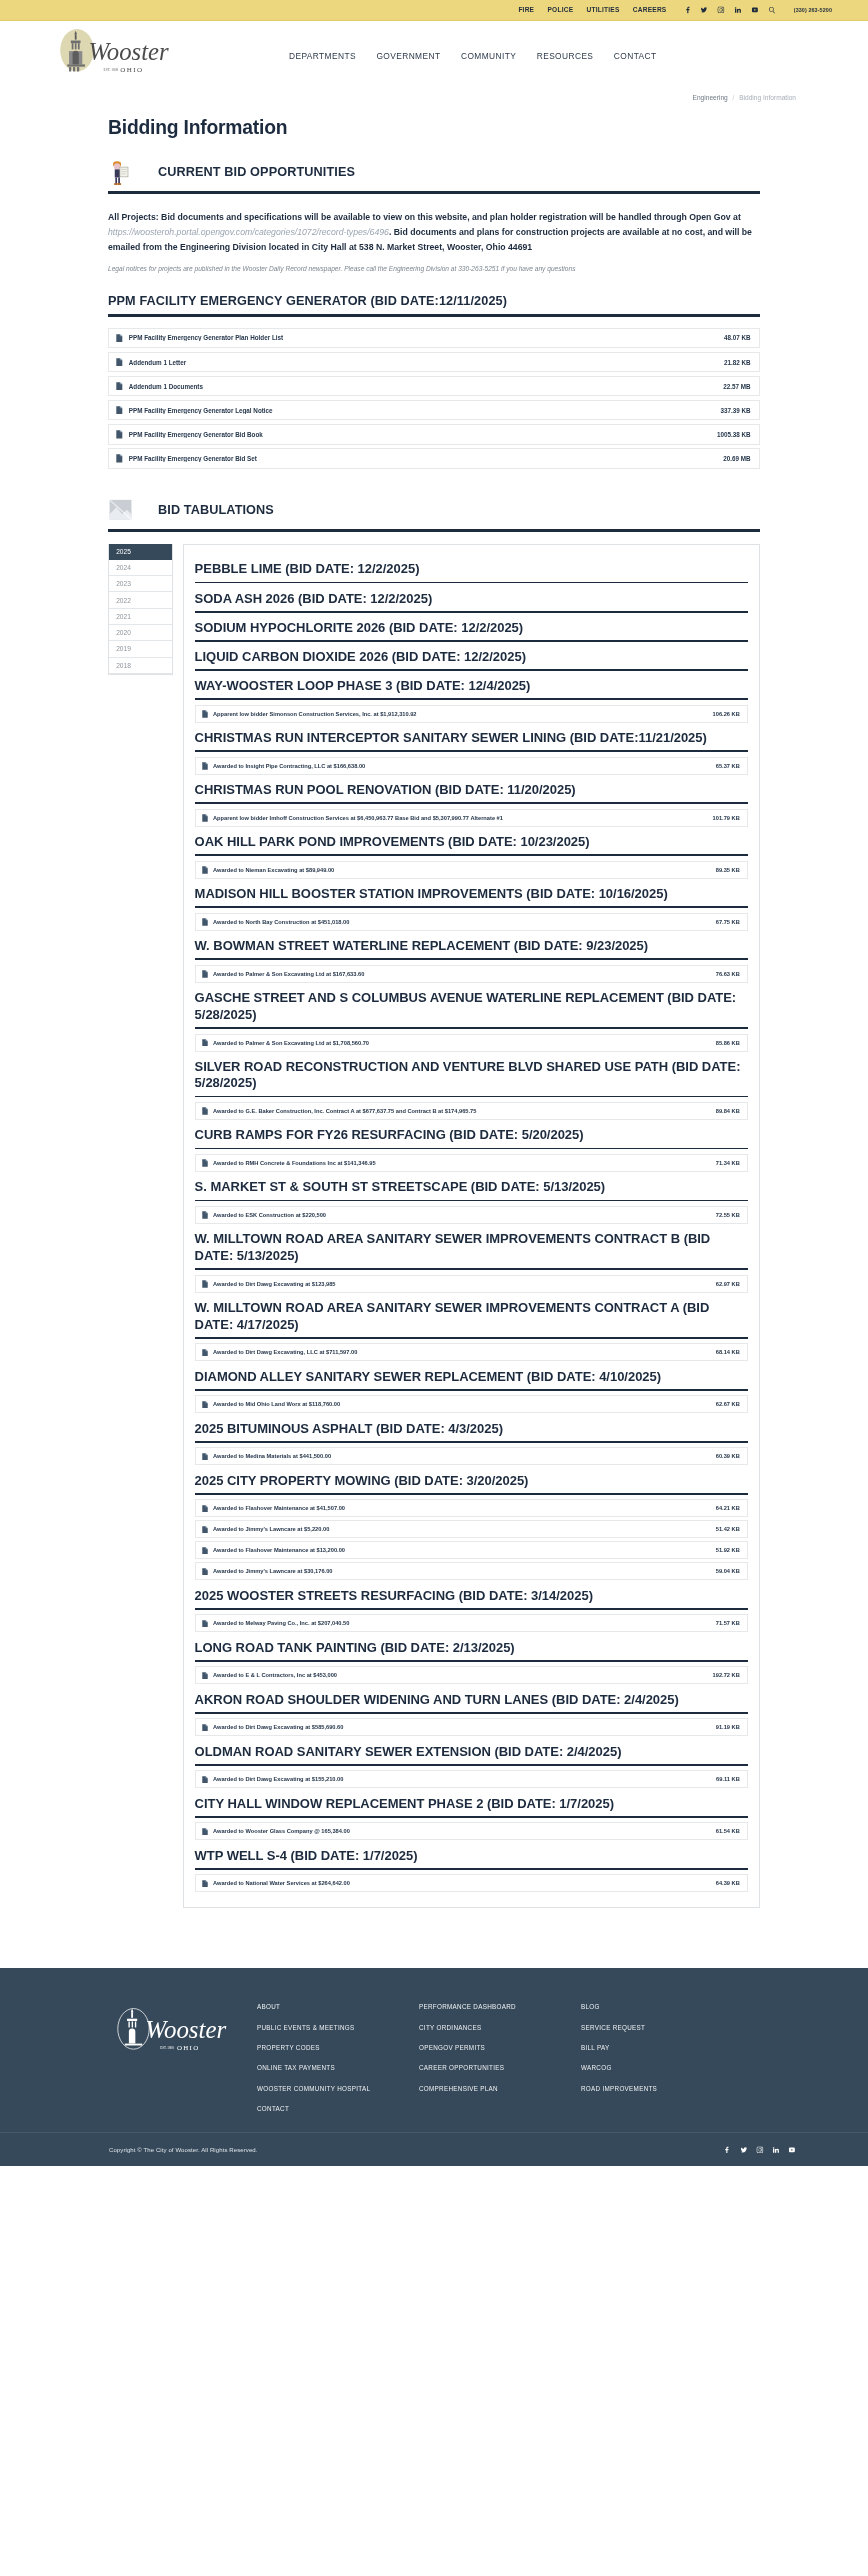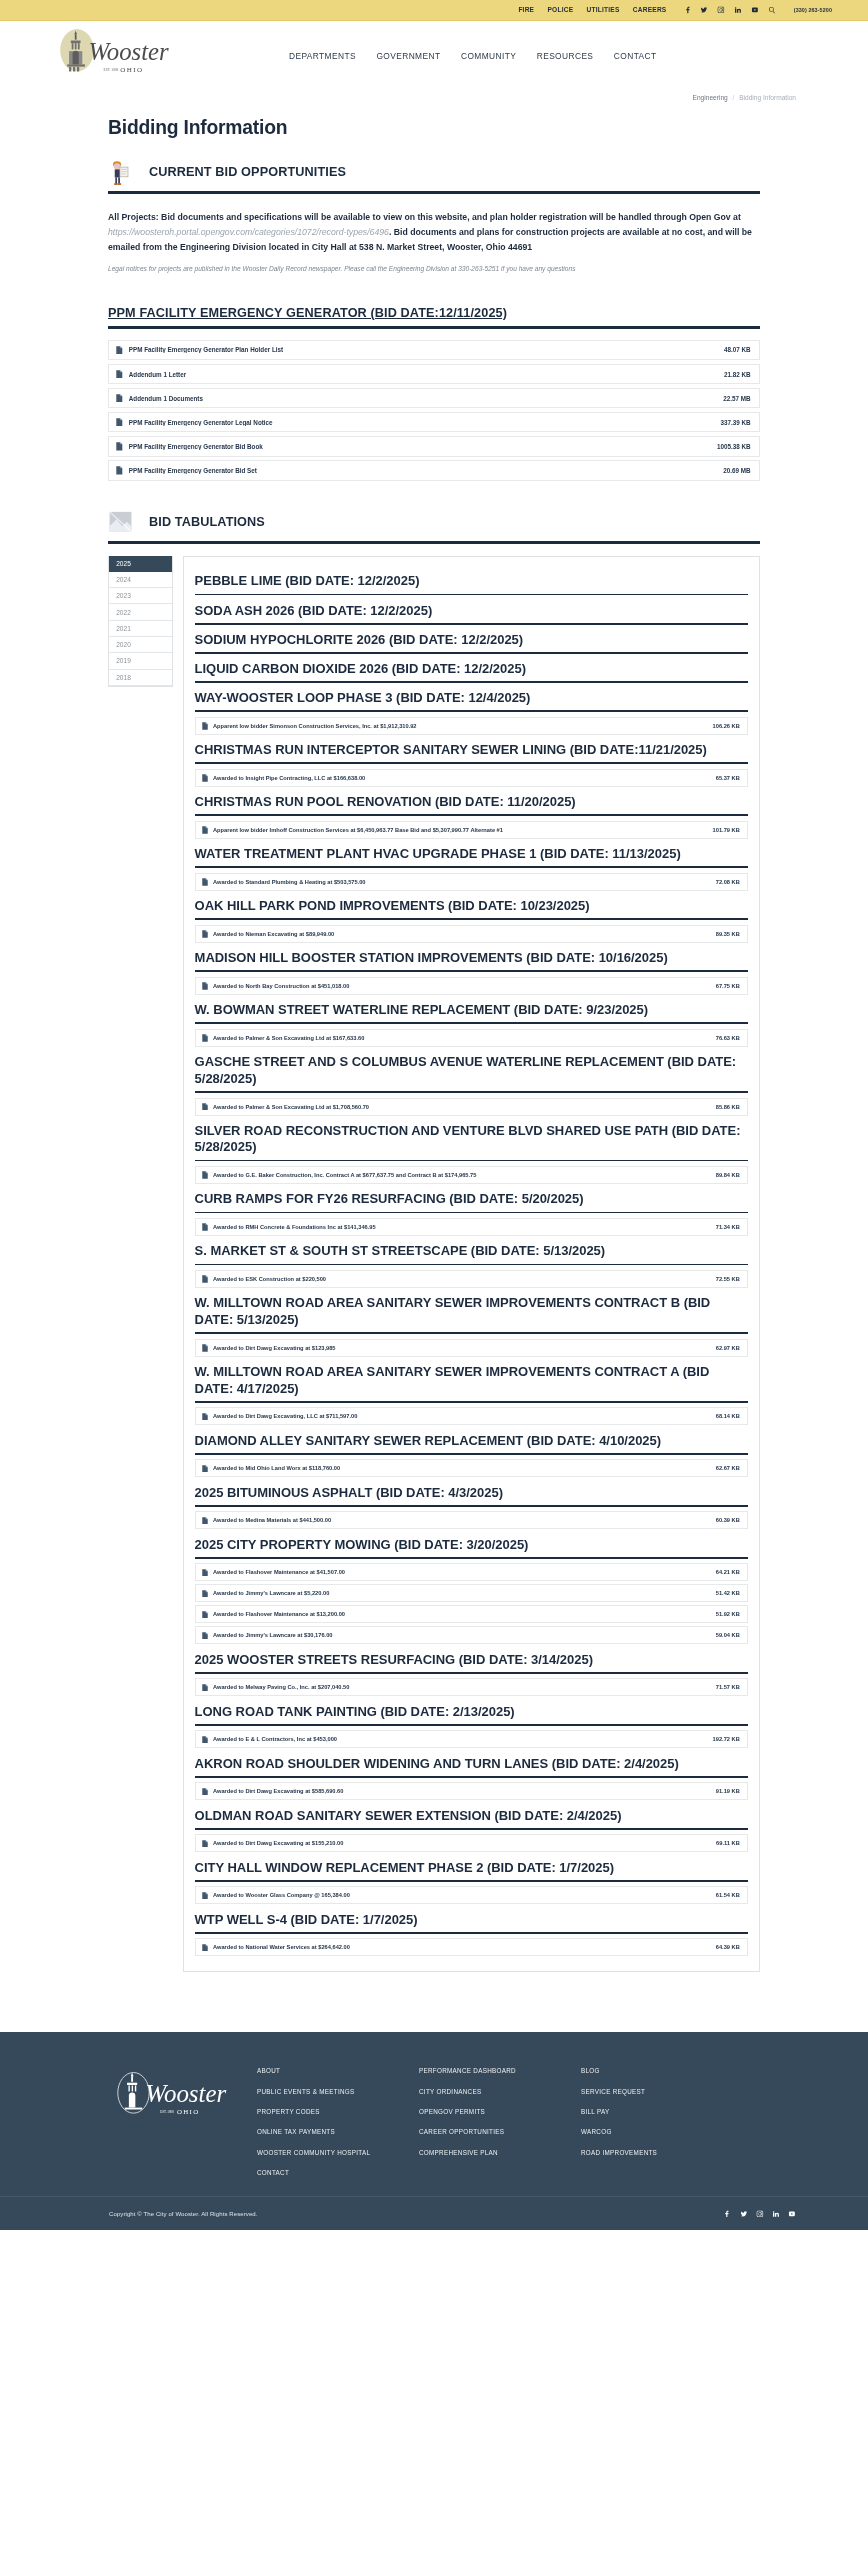--- a/index.html
+++ b/index.html
@@ -91,21 +91,21 @@
     font-weight: bold;
     color: #1d2b3f;
     letter-spacing: -0.2px;
     margin: 15.7px 0 20.5px 0;
   }
 
   
   .section-head {
     display: flex;
     align-items: center;
-    gap: 16px;
+    gap: 25px;
     margin-top: 17px;
   }
   .section-icon {
     width: 25px; height: 26.5px;
     flex: 0 0 25px;
     display: block;
   }
   .section-title {
     font-size: 12.7px;
     font-weight: bold;
@@ -398,21 +398,21 @@
     </svg>
     <div class="section-title">CURRENT BID OPPORTUNITIES</div>
   </div>
   <div class="section-rule"></div>
 
   <p class="body-copy">
     <span>All Projects: Bid documents and specifications will be available to view on this website, and plan holder registration will be handled through Open Gov at </span><a class="ext-link">https://woosteroh.portal.opengov.com/categories/1072/record-types/6496</a><span>. Bid documents and plans for construction projects are available at no cost, and will be emailed from the Engineering Division located in City Hall at 538 N. Market Street, Wooster, Ohio 44691</span>
   </p>
   <p class="note">Legal notices for projects are published in the Wooster Daily Record newspaper. Please call the Engineering Division at 330-263-5251 if you have any questions</p>
 
-  <div class="section-head" style="margin-top:31px;text-decoration:underline;">
+  <div class="section-head" style="margin-top:19px;">
     <div class="section-title">PPM FACILITY EMERGENCY GENERATOR (BID DATE:12/11/2025)</div>
   </div>
   <div class="section-rule"></div>
   <div class="file-list" id="ppm-files">
         <div class="file-row">
           <svg class="doc-icon" viewBox="0 0 11 14">
             <path d="M0.5 0.5 h6 l4 3.4 v10.1 h-10 z" fill="#42566b"></path>
             <path d="M6.5 0.5 v3.4 h4 z" fill="#8fa2b4"></path>
           </svg>
           <span class="fname">PPM Facility Emergency Generator Plan Holder List</span>
@@ -525,32 +525,20 @@
           <div class="bid-group">
             <div class="bid-title">CHRISTMAS RUN POOL RENOVATION (BID DATE: 11/20/2025)</div>
             <div class="bid-rule"></div>
             <div class="bid-file">
               <svg class="doc-icon" viewBox="0 0 11 14">
                 <path d="M0.5 0.5 h6 l4 3.4 v10.1 h-10 z" fill="#42566b"></path>
                 <path d="M6.5 0.5 v3.4 h4 z" fill="#8fa2b4"></path>
               </svg>
               <span class="bf-label">Apparent low bidder Imhoff Construction Services at $6,450,963.77 Base Bid and $5,307,990.77 Alternate #1</span>
               <span class="bf-size">101.79 KB</span>
-            </div>
-          </div>
-          <div class="bid-group">
-            <div class="bid-title">WATER TREATMENT PLANT HVAC UPGRADE PHASE 1 (BID DATE: 11/13/2025)</div>
-            <div class="bid-rule"></div>
-            <div class="bid-file">
-              <svg class="doc-icon" viewBox="0 0 11 14">
-                <path d="M0.5 0.5 h6 l4 3.4 v10.1 h-10 z" fill="#42566b"></path>
-                <path d="M6.5 0.5 v3.4 h4 z" fill="#8fa2b4"></path>
-              </svg>
-              <span class="bf-label">Awarded to Standard Plumbing &amp; Heating at $503,575.00</span>
-              <span class="bf-size">72.08 KB</span>
             </div>
           </div>
           <div class="bid-group">
             <div class="bid-title">OAK HILL PARK POND IMPROVEMENTS (BID DATE: 10/23/2025)</div>
             <div class="bid-rule"></div>
             <div class="bid-file">
               <svg class="doc-icon" viewBox="0 0 11 14">
                 <path d="M0.5 0.5 h6 l4 3.4 v10.1 h-10 z" fill="#42566b"></path>
                 <path d="M6.5 0.5 v3.4 h4 z" fill="#8fa2b4"></path>
               </svg>

